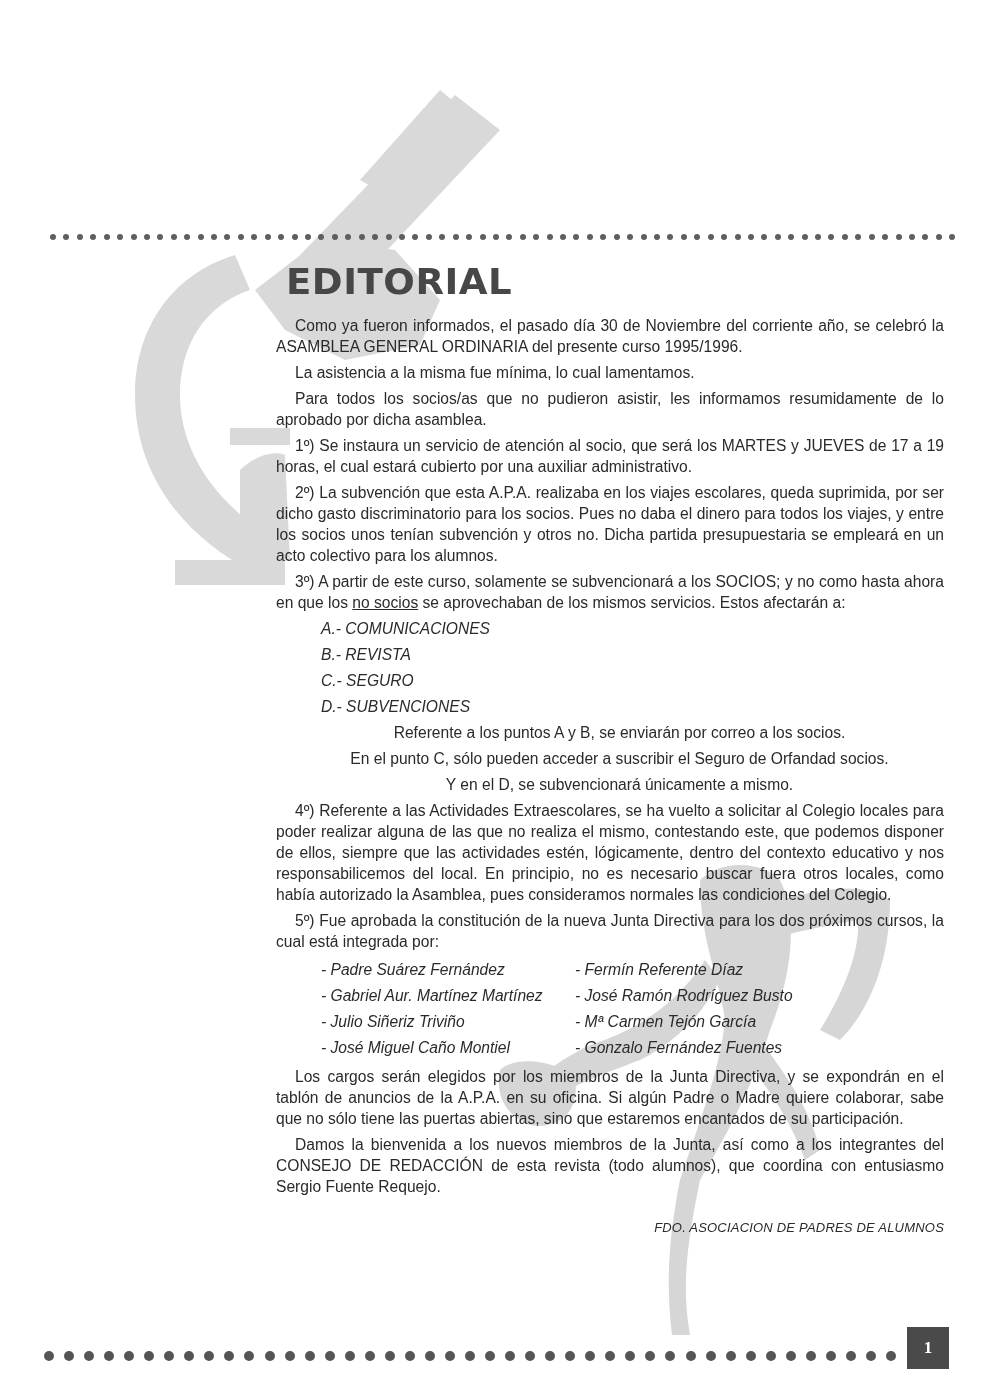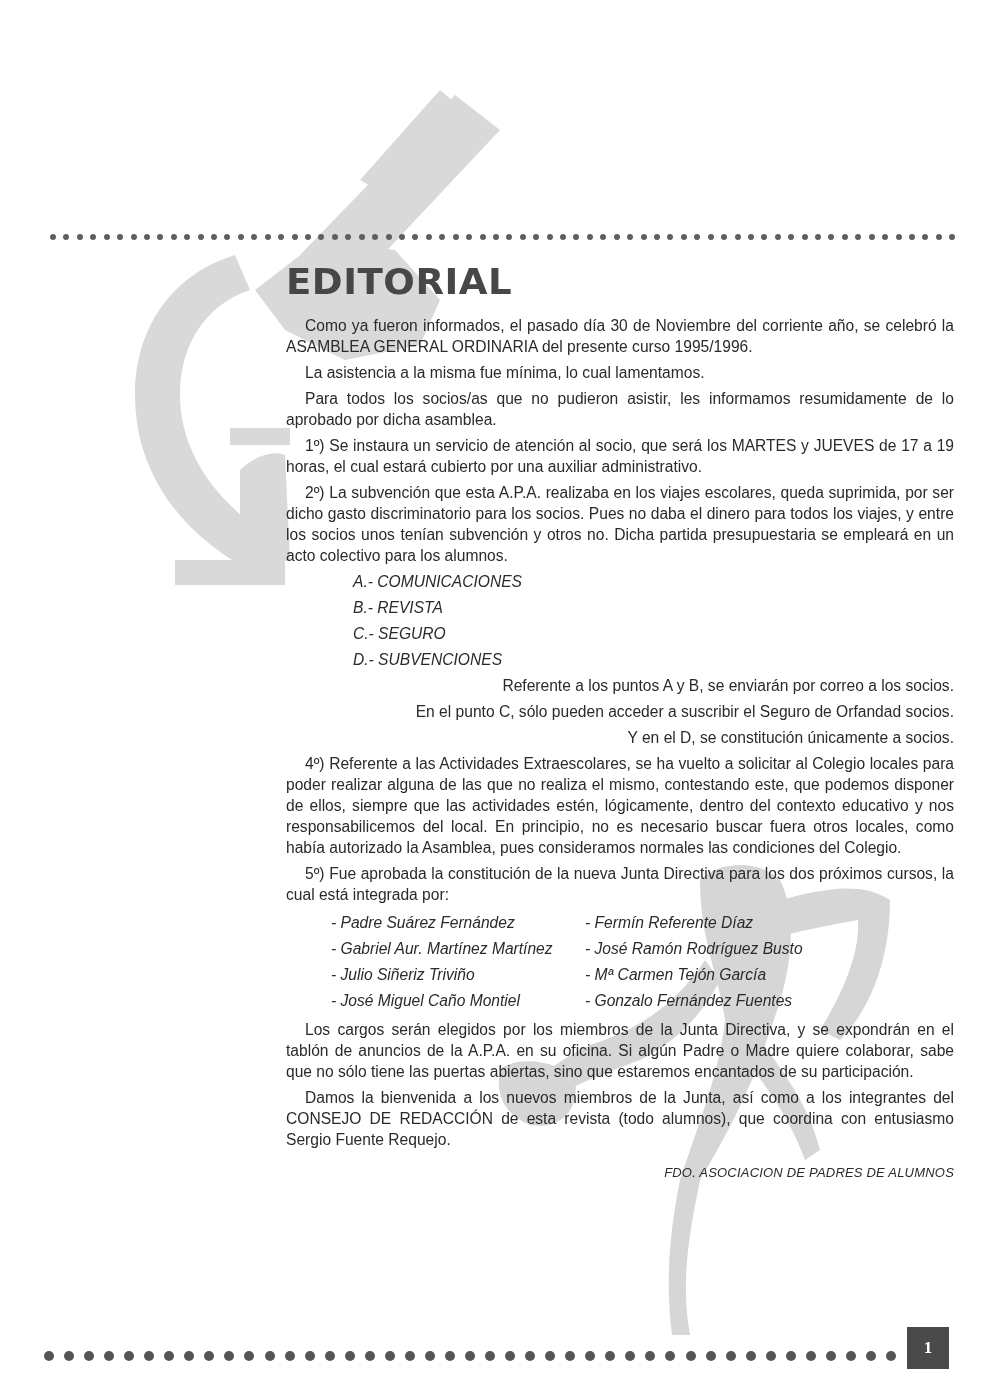--- a/index.html
+++ b/index.html
@@ -21,31 +21,31 @@
     font-family: "Liberation Serif", serif; font-weight: bold; font-size: 17px;
     display: flex; align-items: center; justify-content: center;
   }
   .title {
     position: absolute; left: 286px; top: 262px; z-index: 2;
     font-family: "DejaVu Sans", sans-serif; font-weight: bold; font-size: 35px;
     color: #474747; letter-spacing: 0.5px; line-height: 40px;
     transform: scaleX(1.06); transform-origin: left center;
   }
   .content {
-    position: absolute; left: 286px; top: 315px; width: 668px; z-index: 2;
+    position: absolute; left: 276px; top: 315px; width: 668px; z-index: 2;
     font-size: 15.6px; line-height: 21px; color: #2a2a2a;
   }
   .content p { margin: 0 0 5px 0; text-indent: 19px; text-align: justify; }
-  .content p.nojust { text-align: right; }
+  .content p.nojust { text-align: center; }
   .list { margin: 0 0 5px 0; padding: 0; list-style: none; }
-  .list li { margin: 0 0 5px 67px; font-style: italic; line-height: 21px; }
+  .list li { margin: 0 0 5px 45px; font-style: italic; line-height: 21px; }
   .names { display: grid; grid-template-columns: 254px 300px; margin: 0 0 5px 45px; font-style: italic; }
   .names div { line-height: 26px; }
   u { text-decoration: underline; }
-  .signature { text-align: right; font-style: italic; font-size: 13px; margin-top: 12px; letter-spacing: 0.2px; }
+  .signature { text-align: right; font-style: italic; font-size: 13px; margin-top: 20px; letter-spacing: 0.2px; }
 </style>
 </head>
 <body>
 
 <svg class="watermark" viewBox="0 0 1000 1400" xmlns="http://www.w3.org/2000/svg">
   <g fill="#d9d9d9">
 
     <path d="M300,255 L455,95 L500,130 L345,295 Z"></path>
 
     <path d="M360,180 L440,90 L470,115 L395,200 Z"></path>
@@ -145,29 +145,30 @@
   </div>
 
 <div class="title">EDITORIAL</div>
 
 <div class="content">
   <p>Como ya fueron informados, el pasado día 30 de Noviembre del corriente año, se celebró la ASAMBLEA GENERAL ORDINARIA del presente curso 1995/1996.</p>
   <p>La asistencia a la misma fue mínima, lo cual lamentamos.</p>
   <p>Para todos los socios/as que no pudieron asistir, les informamos resumidamente de lo aprobado por dicha asamblea.</p>
   <p>1º) Se instaura un servicio de atención al socio, que será los MARTES y JUEVES de 17 a 19 horas, el cual estará cubierto por una auxiliar administrativo.</p>
   <p>2º) La subvención que esta A.P.A. realizaba en los viajes escolares, queda suprimida, por ser dicho gasto discriminatorio para los socios. Pues no daba el dinero para todos los viajes, y entre los socios unos tenían subvención y otros no. Dicha partida presupuestaria se empleará en un acto colectivo para los alumnos.</p>
+  <p><span>3º) A partir de este curso, solamente se subvencionará a los SOCIOS; y no como hasta ahora en que los </span><u>no socios</u><span> se aprovechaban de los mismos servicios. Estos afectarán a:</span></p>
   <ul class="list">
     <li>A.- COMUNICACIONES</li>
     <li>B.- REVISTA</li>
     <li>C.- SEGURO</li>
     <li>D.- SUBVENCIONES</li>
   </ul>
   <p class="nojust">Referente a los puntos A y B, se enviarán por correo a los socios.</p>
   <p class="nojust">En el punto C, sólo pueden acceder a suscribir el Seguro de Orfandad socios.</p>
-  <p class="nojust">Y en el D, se constitución únicamente a socios.</p>
+  <p class="nojust">Y en el D, se subvencionará únicamente a mismo.</p>
   <p>4º) Referente a las Actividades Extraescolares, se ha vuelto a solicitar al Colegio locales para poder realizar alguna de las que no realiza el mismo, contestando este, que podemos disponer de ellos, siempre que las actividades estén, lógicamente, dentro del contexto educativo y nos responsabilicemos del local. En principio, no es necesario buscar fuera otros locales, como había autorizado la Asamblea, pues consideramos normales las condiciones del Colegio.</p>
   <p>5º) Fue aprobada la constitución de la nueva Junta Directiva para los dos próximos cursos, la cual está integrada por:</p>
   <div class="names">
     <div>- Padre Suárez Fernández</div>
     <div>- Fermín Referente Díaz</div>
     <div>- Gabriel Aur. Martínez Martínez</div>
     <div>- José Ramón Rodríguez Busto</div>
     <div>- Julio Siñeriz Triviño</div>
     <div>- Mª Carmen Tejón García</div>
     <div>- José Miguel Caño Montiel</div>

